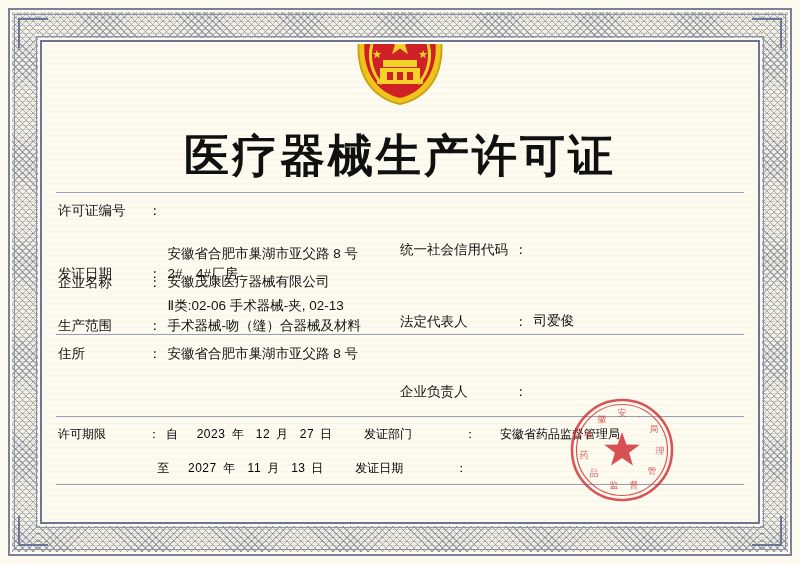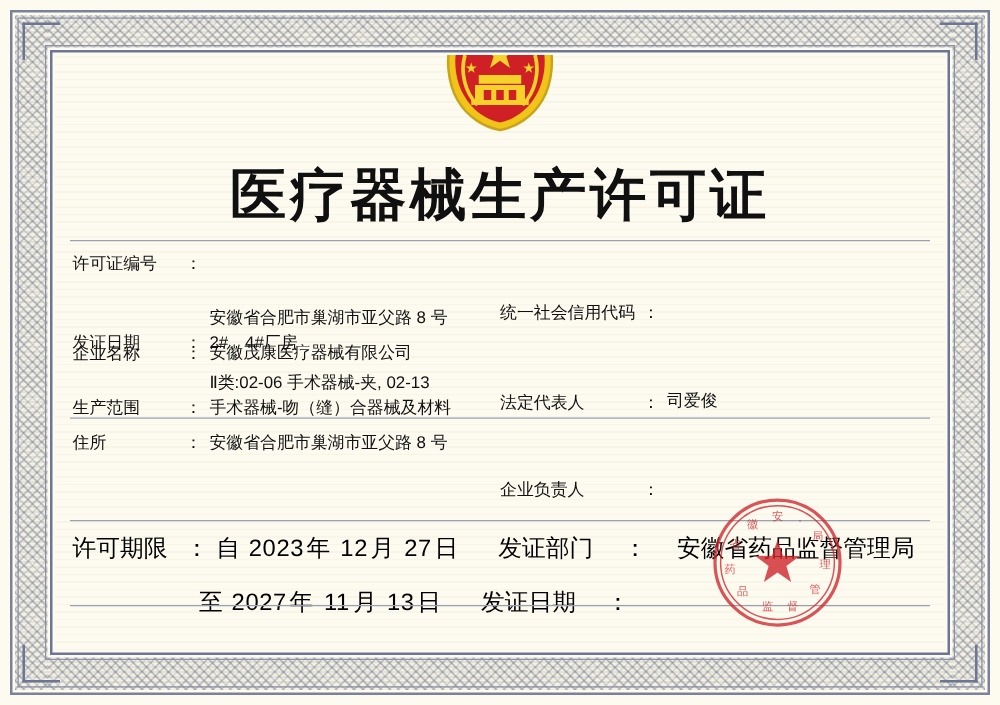--- a/index.html
+++ b/index.html
@@ -184,21 +184,21 @@
     background: #9aa0b4;
   }
   .mid-rule.r1 { top: 290px; }
   .mid-rule.r2 { top: 372px; }
 
   
   .validity {
     position: absolute;
     top: 382px;
     left: 14px; right: 14px;
-    font-size: 19px;
+    font-size: 12px;
   }
   .v-row {
     display: flex;
     align-items: center;
     margin-bottom: 17px;
   }
   .v-label {
     width: 88px;
     flex: none;
     display: flex;

